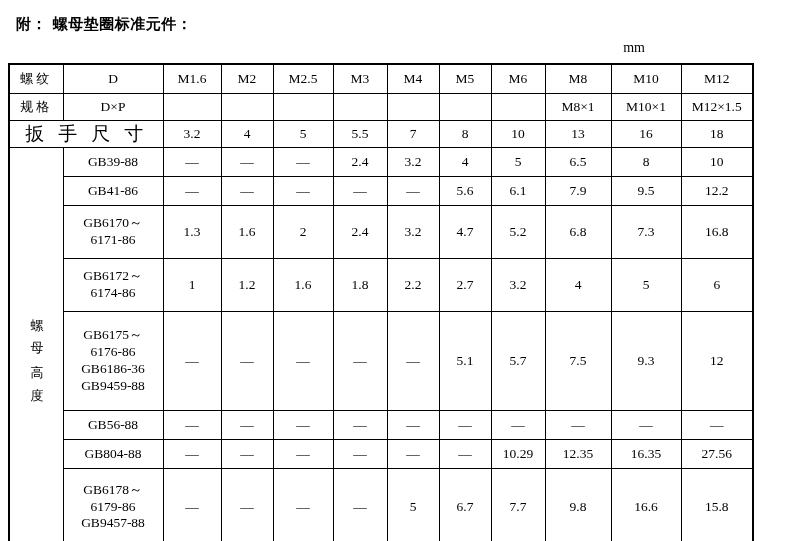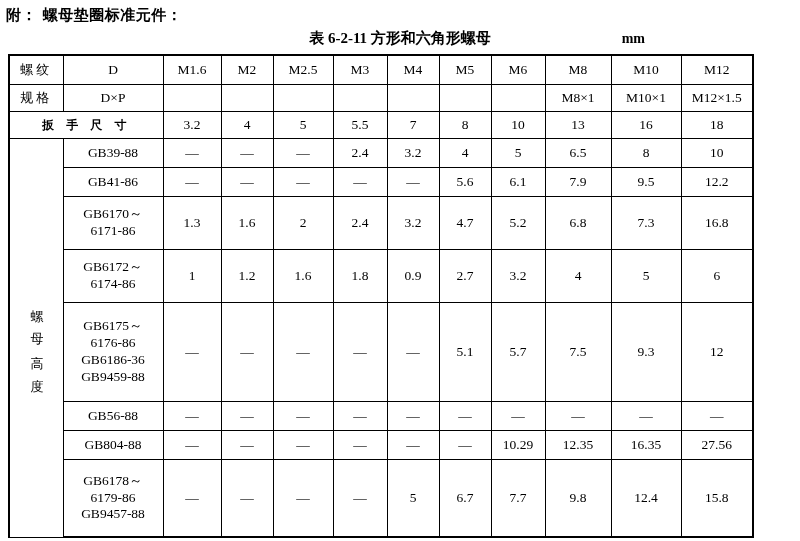--- a/index.html
+++ b/index.html
@@ -16,40 +16,41 @@
   }
   .page {
     position: relative;
     width: 800px;
     height: 541px;
   }
   .heading {
     font-family: "DejaVu Sans", sans-serif;
     font-weight: bold;
     font-size: 15px;
-    padding: 6px 0 0 6px;
+    padding: 6px 0 0 16px;
     letter-spacing: 0.5px;
+    margin-top: 9px;
   }
   .title-row {
     position: relative;
     height: 22px;
     margin-top: 4px;
   }
   .table-title {
     text-align: center;
     font-family: "Liberation Serif", serif;
     font-weight: bold;
     font-size: 15px;
   }
   .unit-label {
     position: absolute;
     right: 155px;
     top: 2px;
     font-family: "Liberation Serif", serif;
-    font-weight: bold;
+    font-weight: normal;
     font-size: 14px;
     padding-left: 20px;
   }
   table.main {
     border-collapse: collapse;
     margin: 3px 20px 0 8px;
     width: 720px;
     table-layout: fixed;
   }
   table.main td {
@@ -65,23 +66,22 @@
   .outer-r { border-right-width: 2px !important; }
   .outer-t { border-top-width: 2px !important; }
   .outer-b { border-bottom-width: 2px !important; }
   .hdr-label {
     font-family: "DejaVu Sans", sans-serif;
     font-size: 13px;
     letter-spacing: 3px;
   }
   .spaced {
     font-family: "DejaVu Sans", sans-serif;
-    font-size: 12px;
+    font-size: 19px;
     letter-spacing: 4px;
-    font-weight: bold;
   }
   .vert-label {
     font-family: "DejaVu Sans", sans-serif;
     font-size: 13px;
     writing-mode: vertical-rl;
     text-orientation: upright;
     letter-spacing: 4px;
     line-height: 1.1;
     margin: 0 auto;
     display: inline-block;
@@ -94,21 +94,20 @@
   .row-h2 td { height: 24px; border-radius: 9px; }
 </style>
 </head>
 <body>
 
 <div class="page">
 
   <div class="heading">附：  螺母垫圈标准元件：</div>
 
   <div class="title-row">
-    <div class="table-title">表 6-2-11    方形和六角形螺母</div>
     <div class="unit-label">mm</div>
   </div>
 
   <table class="main">
     <colgroup>
       <col style="width:54px">
       <col style="width:100px">
       <col style="width:58px">
       <col style="width:52px">
       <col style="width:60px">
@@ -228,21 +227,21 @@
 
       <tr>
         <td class="stdname" style="height:50px">
           <div>GB6172～</div>
           <div>6174-86</div>
         </td>
         <td><span>1</span></td>
         <td><span>1.2</span></td>
         <td><span>1.6</span></td>
         <td><span>1.8</span></td>
-        <td><span>0.9</span></td>
+        <td><span>2.2</span></td>
         <td><span>2.7</span></td>
         <td><span>3.2</span></td>
         <td><span>4</span></td>
         <td><span>5</span></td>
         <td class="outer-r"><span>6</span></td>
       </tr>
 
       <tr>
         <td class="stdname" style="height:96px">
           <div>GB6175～</div>
@@ -301,18 +300,18 @@
           <div>GB9457-88</div>
         </td>
         <td class="outer-b"><span>—</span></td>
         <td class="outer-b"><span>—</span></td>
         <td class="outer-b"><span>—</span></td>
         <td class="outer-b"><span>—</span></td>
         <td class="outer-b"><span>5</span></td>
         <td class="outer-b"><span>6.7</span></td>
         <td class="outer-b"><span>7.7</span></td>
         <td class="outer-b"><span>9.8</span></td>
-        <td class="outer-b"><span>12.4</span></td>
+        <td class="outer-b"><span>16.6</span></td>
         <td class="outer-b outer-r"><span>15.8</span></td>
       </tr>
     </tbody>
   </table>
 </div>
 
 </body></html>

